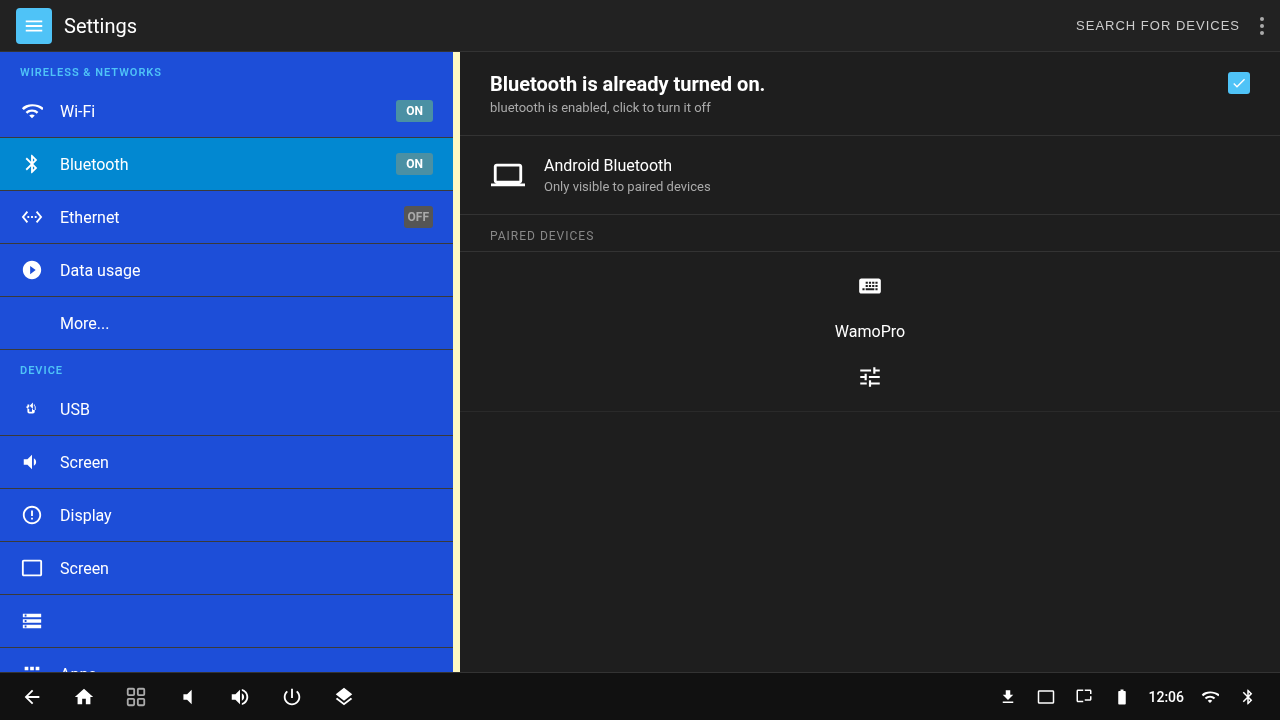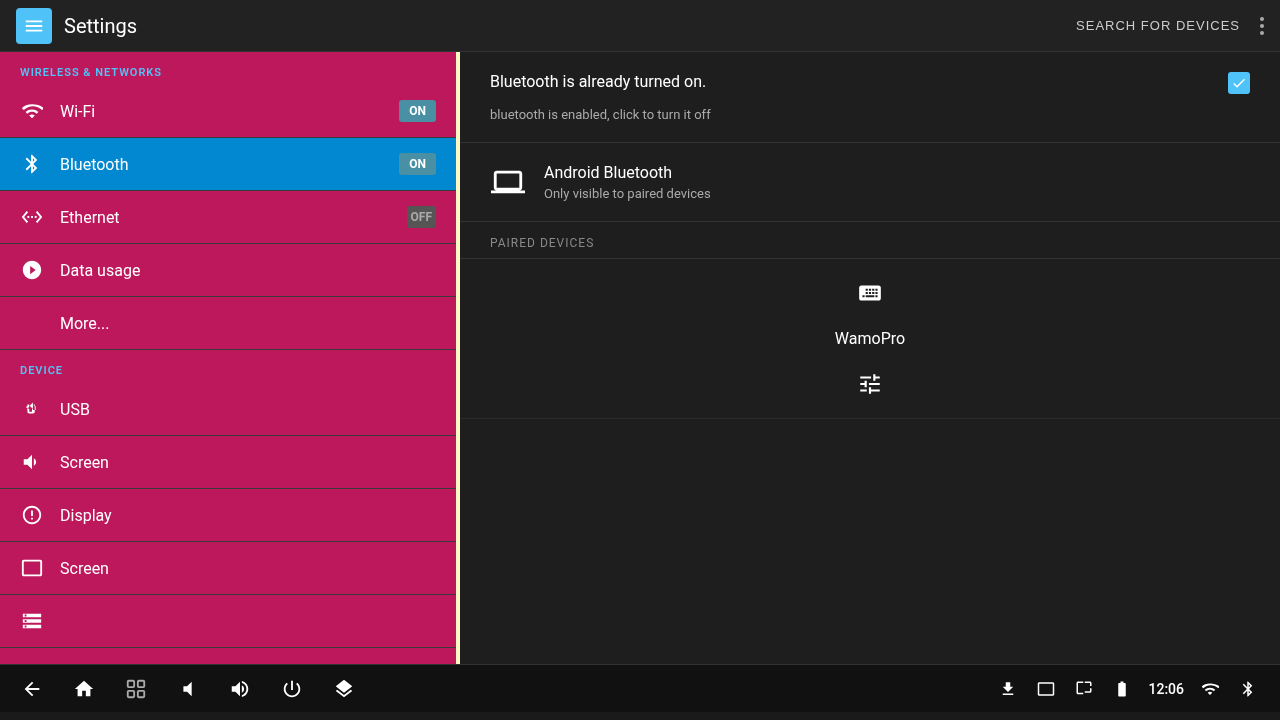--- a/index.html
+++ b/index.html
@@ -78,23 +78,23 @@
     #main {
       display: flex;
       width: 100%;
       height: calc(720px - 52px - 48px);
     }
 
     
     #sidebar {
       width: 460px;
       min-width: 460px;
-      background: #be185d;
+      background: #1d4ed8;
       overflow-y: auto;
-      border-right: 4px solid #fef9c3;
+      border-right: 7px solid #fef9c3;
     }
     .section-label {
       font-size: 11px;
       color: #4fc3f7;
       font-weight: 600;
       letter-spacing: 1px;
       padding: 14px 20px 6px 20px;
       text-transform: uppercase;
     }
     .sidebar-item {
@@ -151,24 +151,24 @@
       overflow-y: auto;
     }
     .bt-status-row {
       display: flex;
       align-items: flex-start;
       justify-content: space-between;
       padding: 20px 30px;
       border-bottom: 1px solid #333;
     }
     .bt-status-text h3 {
-      font-size: 16px;
-      font-weight: 400;
-      color: #fff;
-      margin-bottom: 16px;
+      font-size: 20px;
+      font-weight: 700;
+      color: #fff;
+      margin-bottom: 4px;
     }
     .bt-status-text p {
       font-size: 13px;
       color: #aaa;
     }
     .bt-checkbox {
       width: 22px;
       height: 22px;
       background: #4fc3f7;
       display: flex;
@@ -245,21 +245,21 @@
     #bottombar {
       width: 100%;
       height: 48px;
       background: #111;
       display: flex;
       align-items: center;
       justify-content: space-between;
       padding: 0 20px;
       border-top: 1px solid #333;
       position: absolute;
-      bottom: 8px;
+      bottom: 0;
       left: 0;
     }
     .bottom-left {
       display: flex;
       align-items: center;
       gap: 28px;
     }
     .bottom-right {
       display: flex;
       align-items: center;

